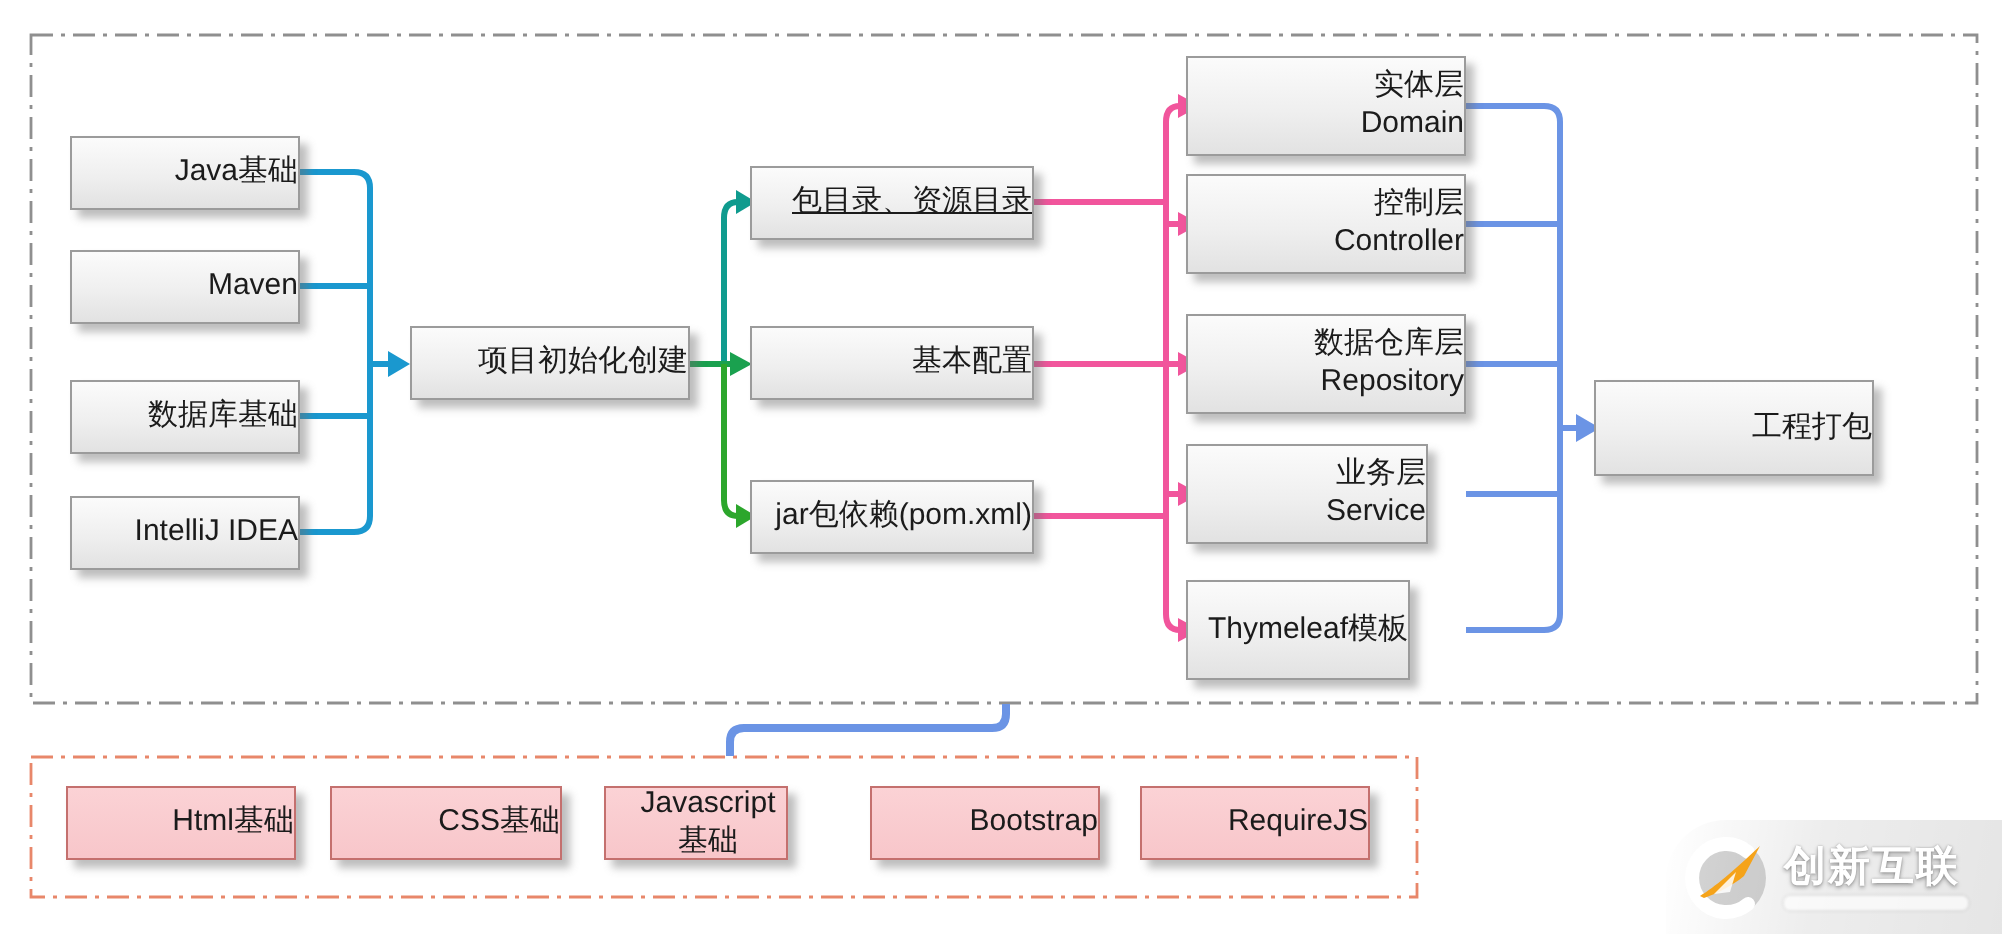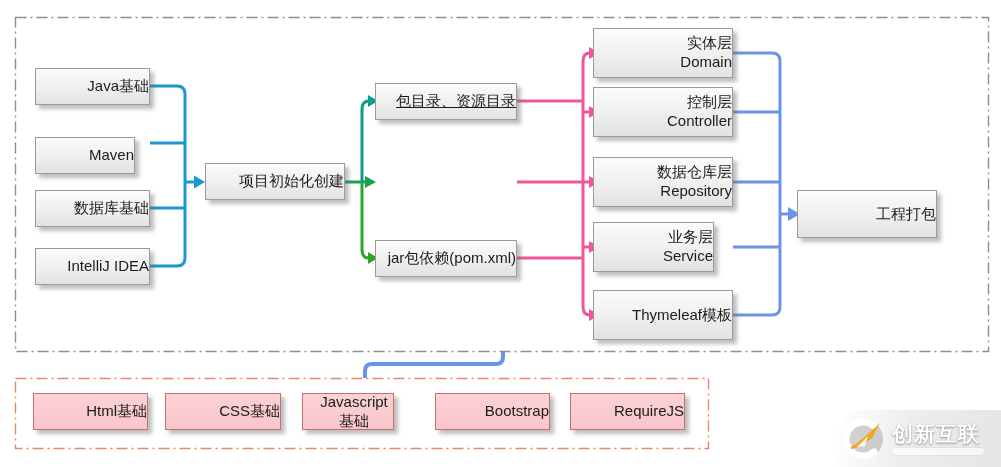--- a/index.html
+++ b/index.html
@@ -101,36 +101,39 @@
     <path class="wire s-sblue" d="M780,61 L780,307"></path>
     <path class="wire s-sblue" d="M780,214 L789,214"></path>
     <polygon class="f-sblue" points="788,207 800,214 788,221"></polygon>
 
     <path class="wire thick s-sblue" d="M503,352 L503,357 Q503,364 496,364 L372,364 Q365,364 365,371 L365,378"></path>
   </svg>
 
   <div class="node" style="left:35px;top:68px;width:115px;height:37px;">
     <span>Java基础</span>
   </div>
-  <div class="node" style="left:35px;top:125px;width:100px;height:37px;margin-top:12px;">
+  <div class="node" style="left:35px;top:125px;width:115px;height:37px;">
     <span>Maven</span>
   </div>
   <div class="node" style="left:35px;top:190px;width:115px;height:37px;">
     <span>数据库基础</span>
   </div>
   <div class="node" style="left:35px;top:248px;width:115px;height:37px;padding-left:24px;">
     <span>IntelliJ IDEA</span>
   </div>
 
   <div class="node" style="left:205px;top:163px;width:140px;height:37px;">
     <span>项目初始化创建</span>
   </div>
 
   <div class="node" style="left:375px;top:83px;width:142px;height:37px;text-decoration:underline;">
     <span>包目录、资源目录</span>
+  </div>
+  <div class="node" style="left:375px;top:163px;width:142px;height:37px;">
+    <span>基本配置</span>
   </div>
   <div class="node" style="left:375px;top:240px;width:142px;height:37px;">
     <span>jar包依赖(pom.xml)</span>
   </div>
 
   <div class="node" style="left:593px;top:28px;width:140px;height:50px;">
     <span>实体层</span>
     <span>Domain</span>
   </div>
   <div class="node" style="left:593px;top:87px;width:140px;height:50px;padding-left:36px;">
@@ -138,21 +141,21 @@
     <span>Controller</span>
   </div>
   <div class="node" style="left:593px;top:157px;width:140px;height:50px;">
     <span>数据仓库层</span>
     <span>Repository</span>
   </div>
   <div class="node" style="left:593px;top:222px;width:121px;height:50px;">
     <span>业务层</span>
     <span>Service</span>
   </div>
-  <div class="node" style="left:593px;top:290px;width:140px;height:50px;">
+  <div class="node" style="left:593px;top:290px;width:112px;height:50px;">
     <span>Thymeleaf模板</span>
     <span></span>
   </div>
 
   <div class="node" style="left:797px;top:190px;width:140px;height:48px;">
     <span>工程打包</span>
   </div>
 
   <div class="node frontend" style="left:33px;top:393px;width:115px;height:37px;">
     <span>Html基础</span>

